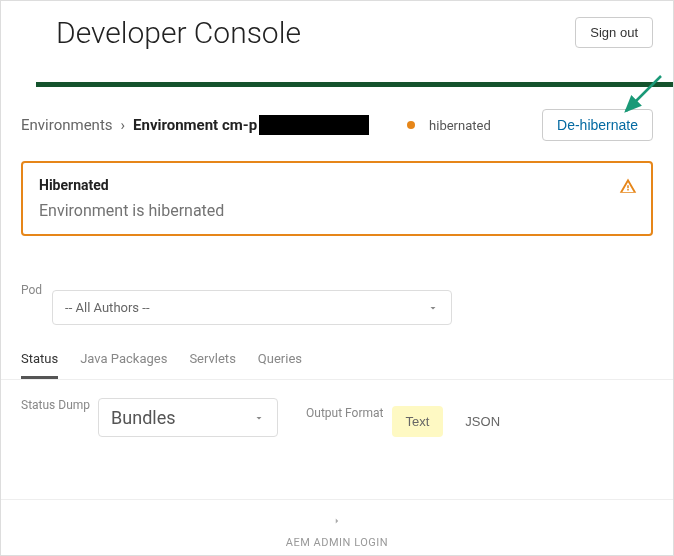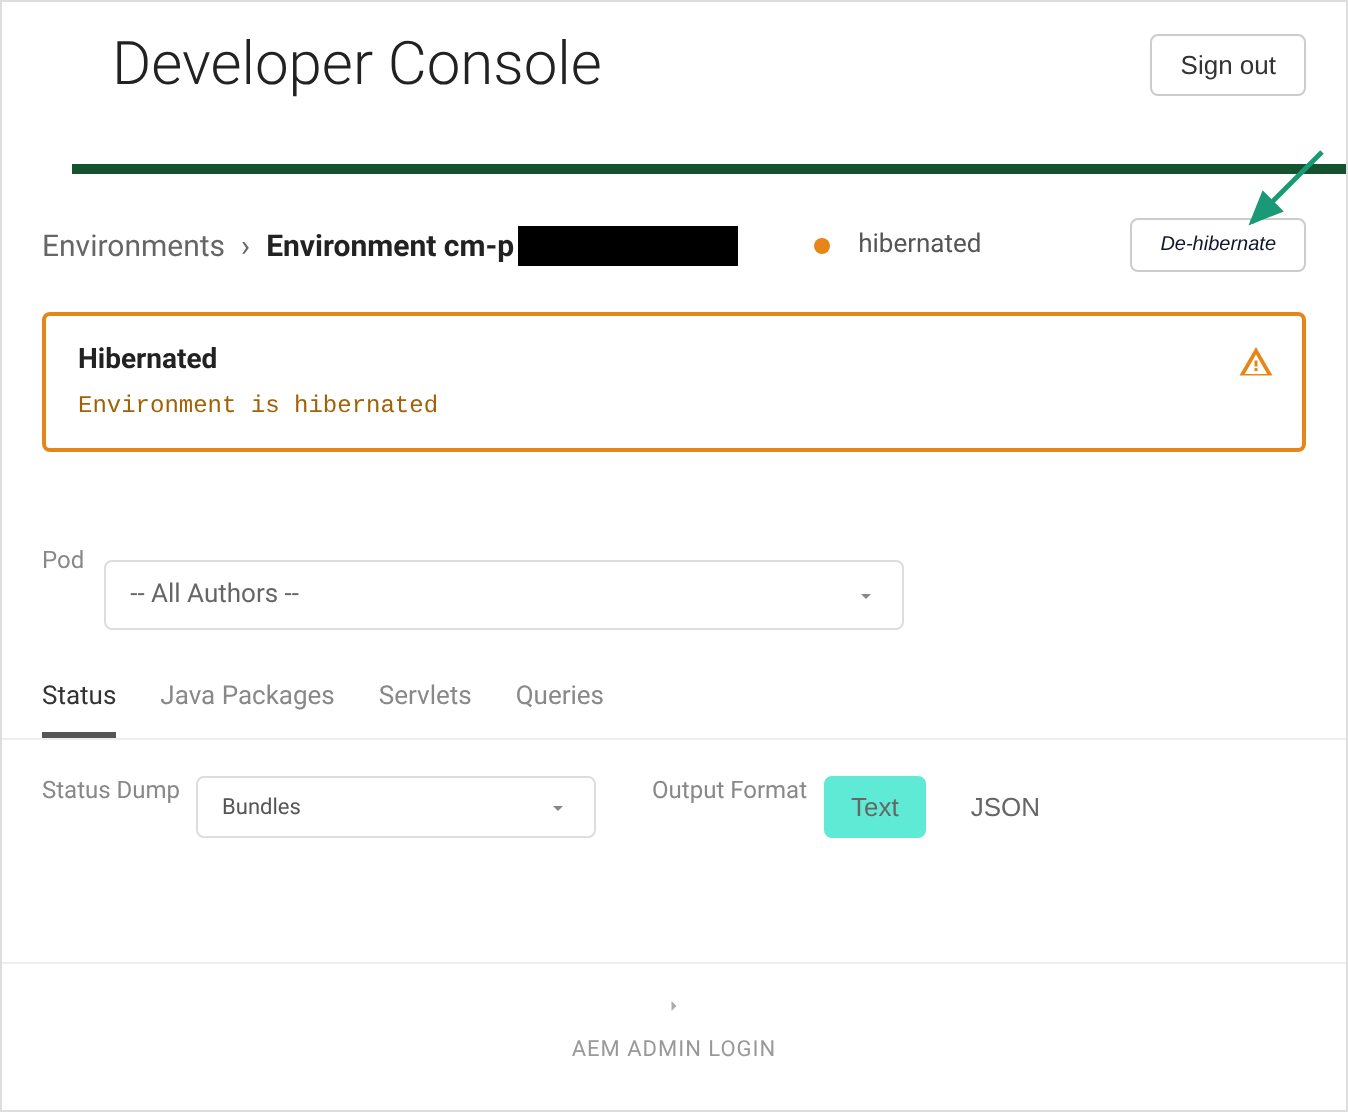--- a/index.html
+++ b/index.html
@@ -71,24 +71,23 @@
       font-size: 13px;
       color: #555;
       margin-left: 6px;
     }
     .spacer { flex: 1; }
     .dehibernate-btn {
       background: #fff;
       border: 1px solid #ccc;
       border-radius: 4px;
       padding: 7px 14px;
-      font-size: 10px;
-      color: #0f172a;
-      cursor: pointer;
-      font-style: italic;
+      font-size: 14px;
+      color: #0369a1;
+      cursor: pointer;
     }
     .arrow-annotation {
       position: absolute;
       top: 70px;
       left: 620px;
       pointer-events: none;
     }
     .alert-box {
       margin: 6px 20px 14px 20px;
       border: 2px solid #e68619;
@@ -96,23 +95,22 @@
       padding: 14px 16px;
       position: relative;
     }
     .alert-title {
       font-size: 14px;
       font-weight: 700;
       color: #222;
       margin-bottom: 8px;
     }
     .alert-msg {
-      font-size: 12px;
-      color: #a16207;
-      font-family: Liberation Mono, monospace;
+      font-size: 16px;
+      color: #737373;
     }
     .alert-icon {
       position: absolute;
       top: 14px;
       right: 14px;
     }
     .pod-row {
       display: flex;
       align-items: center;
       padding: 4px 20px 14px 20px;
@@ -163,35 +161,35 @@
       gap: 8px;
     }
     .form-label {
       font-size: 12px;
       color: #888;
     }
     .dropdown {
       border: 1px solid #ddd;
       border-radius: 4px;
       padding: 8px 12px;
-      font-size: 11px;
+      font-size: 18px;
       color: #555;
-      width: 200px;
+      width: 180px;
       display: flex;
       justify-content: space-between;
       align-items: center;
       cursor: pointer;
     }
     .format-group {
       display: flex;
       gap: 8px;
     }
     .format-btn {
       border: none;
-      background: #5eead4;
+      background: #fef9c3;
       border-radius: 4px;
       padding: 8px 14px;
       font-size: 13px;
       color: #666;
       cursor: pointer;
     }
     .format-btn.transparent {
       background: transparent;
     }
     .get-status-btn {

